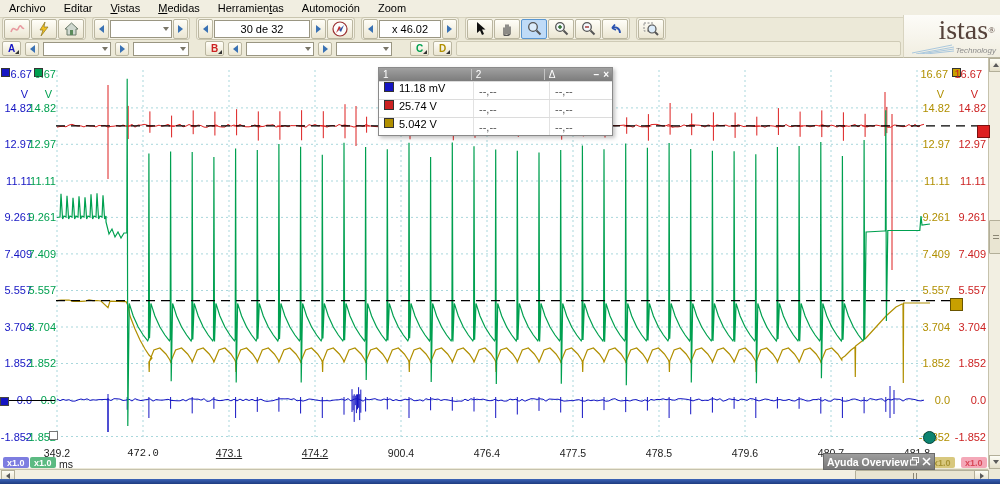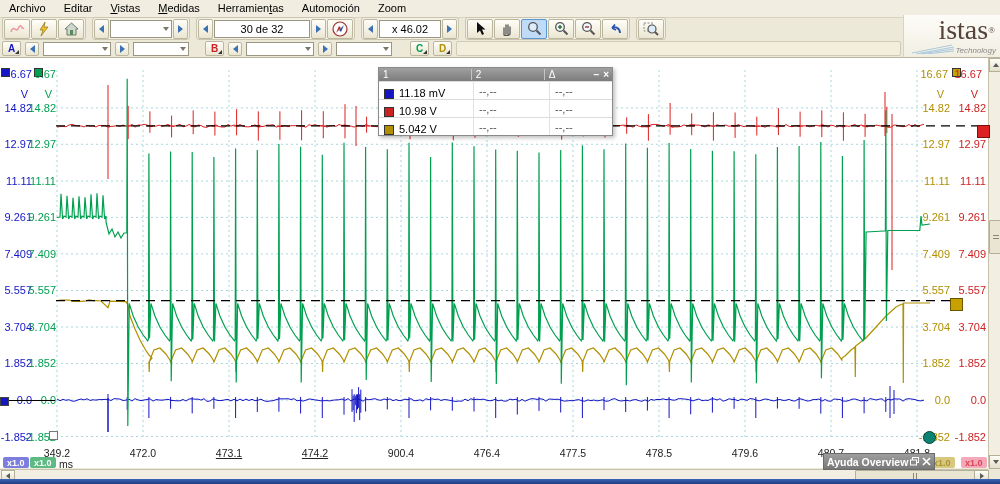--- a/index.html
+++ b/index.html
@@ -43,21 +43,21 @@
   .zero-line{position:absolute;left:0;top:342px;width:55px;height:1px;background:#000;}
   .marker{position:absolute;border:1px solid #444;}
   
   .meas{position:absolute;left:378px;top:9px;width:233px;background:#fff;border:1px solid #8a8a8a;box-shadow:2px 2px 4px rgba(0,0,0,.25);z-index:6;}
   .meas-head{display:flex;height:13px;background:linear-gradient(#a0a0a0,#7c7c7c);color:#fff;font-size:10px;align-items:center;}
   .meas-head .c1{width:90px;padding-left:4px;border-right:1px solid #c4c4c4;}
   .meas-head .c2{width:70px;padding-left:4px;border-right:1px solid #c4c4c4;}
   .meas-head .c3{width:46px;padding-left:4px;}
   .meas-head .btns{display:flex;gap:4px;margin-left:auto;padding-right:3px;font-weight:bold;cursor:pointer;}
   .meas-row{display:flex;height:17px;align-items:center;border-top:1px solid #dcdcdc;font-size:11px;}
-  .meas-row .c1{width:94px;display:flex;align-items:flex-end;border-right:1px solid #e2e2e2;height:100%;}
+  .meas-row .c1{width:94px;display:flex;align-items:flex-start;border-right:1px solid #e2e2e2;height:100%;}
   .meas-row .c2{width:70px;padding-left:5px;color:#555;border-right:1px solid #e2e2e2;height:100%;display:flex;align-items:center;}
   .meas-row .c3{flex:1;padding-left:5px;color:#555;}
   .meas-sq{width:8px;height:8px;border:1px solid #333;margin:0 5px 0 5px;}
   
   .badge{position:absolute;height:11px;border-radius:2px;font-size:9px;font-weight:bold;display:flex;align-items:center;justify-content:center;padding:0 4px;}
   .ms-label{position:absolute;font-size:10.5px;color:#222;}
   .zoomov{position:absolute;left:823px;top:395px;width:104px;height:15px;background:linear-gradient(#9e9e9e,#787878);
           border:1px solid #6a6a6a;color:#fff;font-weight:bold;font-size:10.5px;display:flex;align-items:center;padding:0 3px;z-index:6;}
   .zoomov .wbtns{margin-left:auto;display:flex;gap:3px;font-weight:bold;cursor:pointer;}
   
@@ -340,39 +340,39 @@
             <div class="c1">
               <span class="meas-sq" style="background:#1515c3"></span>
               <span>11.18 mV</span>
             </div>
             <div class="c2">--,--</div>
             <div class="c3">--,--</div>
           </div>
           <div class="meas-row">
             <div class="c1">
               <span class="meas-sq" style="background:#cc2222"></span>
-              <span>10.98 V</span>
+              <span>25.74 V</span>
             </div>
             <div class="c2">--,--</div>
             <div class="c3">--,--</div>
           </div>
           <div class="meas-row">
             <div class="c1">
               <span class="meas-sq" style="background:#b08f00"></span>
               <span>5.042 V</span>
             </div>
             <div class="c2">--,--</div>
             <div class="c3">--,--</div>
           </div>
         </div>
     </div>
 
     <div id="xlabel-layer">
         <div class="x-label" style="left: 57px;">349.2</div>
-        <div class="x-label" style="left: 143px;">472.0</div>
+        <div class="x-label" style="left: 143px; font-family: Liberation Mono, monospace;">472.0</div>
         <div class="x-label" style="left: 229px; text-decoration: underline;">473.1</div>
         <div class="x-label" style="left: 315px; text-decoration: underline;">474.2</div>
         <div class="x-label" style="left: 401px;">900.4</div>
         <div class="x-label" style="left: 487px;">476.4</div>
         <div class="x-label" style="left: 573px;">477.5</div>
         <div class="x-label" style="left: 659px;">478.5</div>
         <div class="x-label" style="left: 745px;">479.6</div>
         <div class="x-label" style="left: 831px;">480.7</div>
         <div class="x-label" style="left: 917px;">481.8</div>
       </div>

